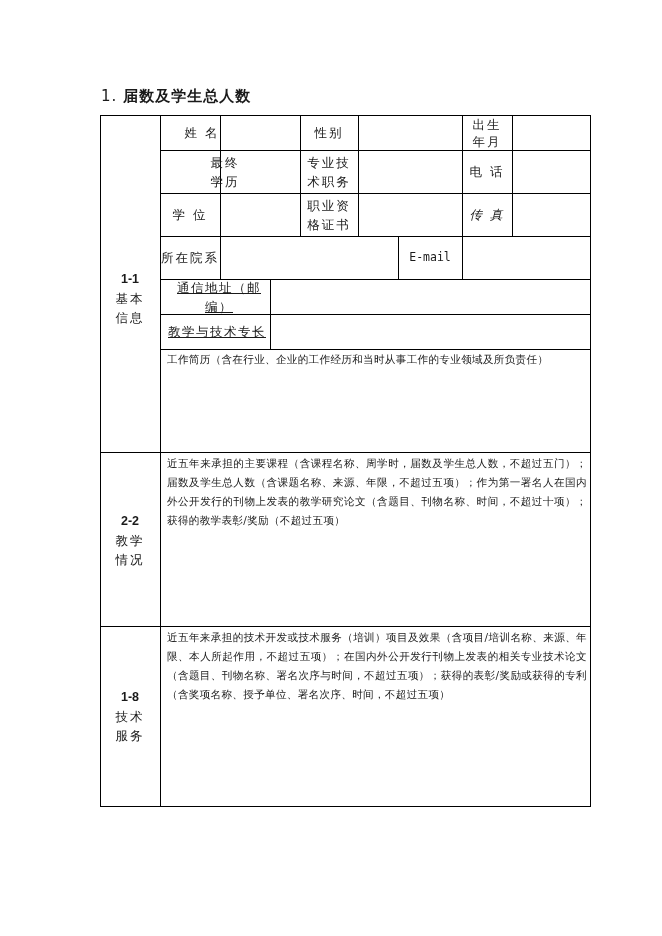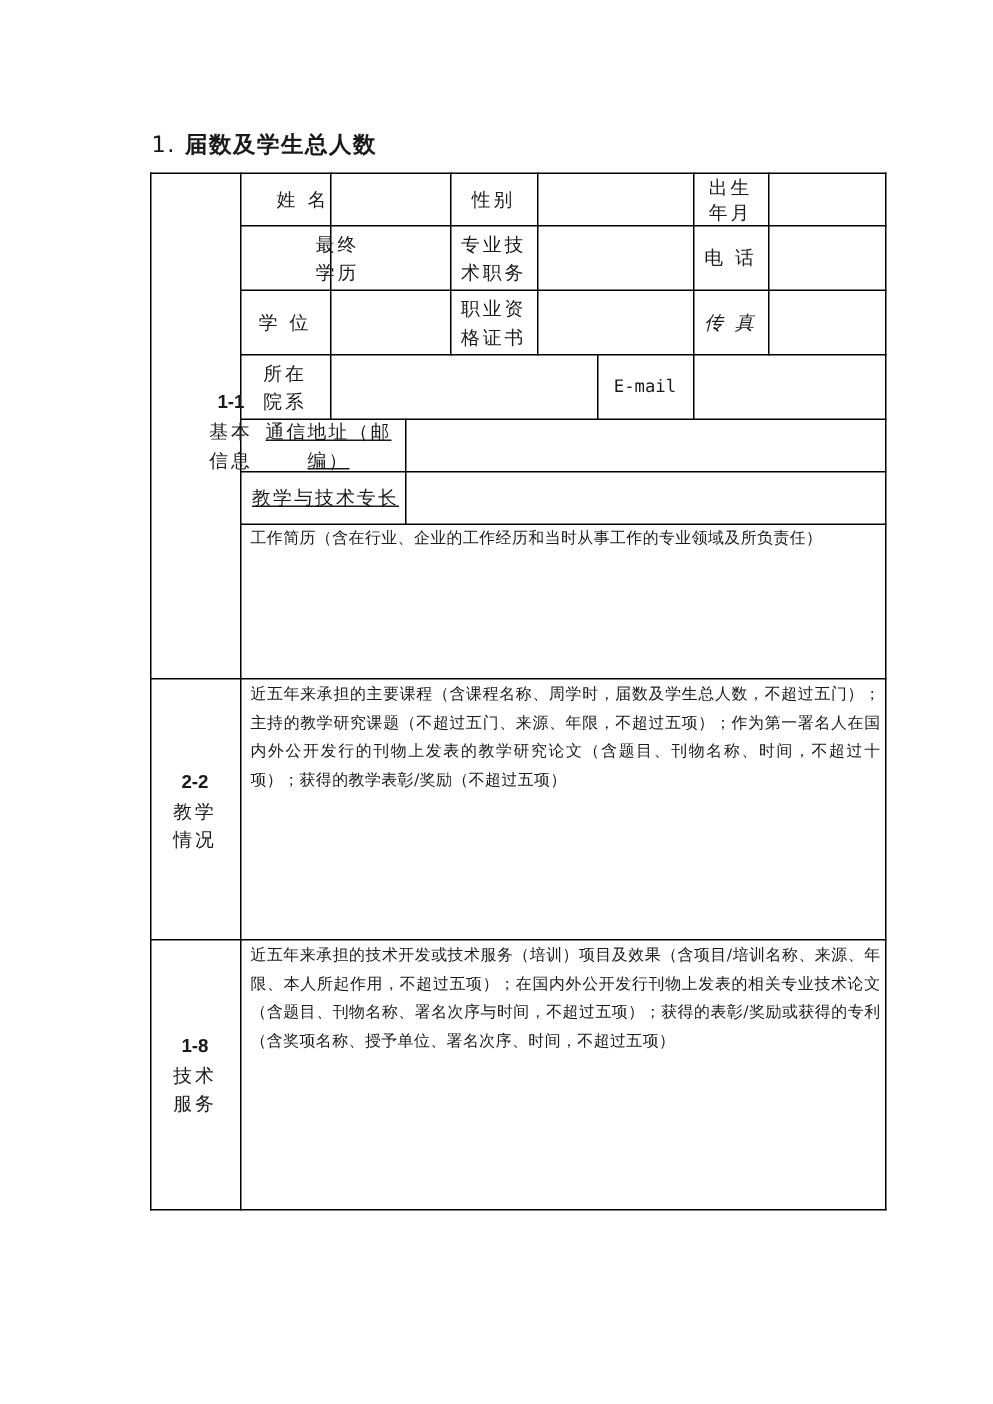--- a/index.html
+++ b/index.html
@@ -79,51 +79,51 @@
   <div class="cell" style="left:160px;top:193px;width:60px;height:43px;">学 位</div>
   <div class="blank" style="left:221px;top:194px;width:79px;height:42px;"></div>
   <div class="cell" style="left:300px;top:193px;width:58px;height:43px;flex-direction:column;">
     <span>职业资</span>
     <span>格证书</span>
   </div>
   <div class="blank" style="left:359px;top:194px;width:103px;height:42px;"></div>
   <div class="cell" style="left:462px;top:193px;width:50px;height:43px;font-style:italic;">传 真</div>
   <div class="blank" style="left:513px;top:194px;width:77px;height:42px;"></div>
 
-  <div class="cell" style="left:160px;top:236px;width:60px;height:43px;flex-direction:column;">
+  <div class="cell" style="left:160px;top:236px;width:60px;height:43px;">
     <span>所在</span>
     <span>院系</span>
   </div>
   <div class="blank" style="left:221px;top:237px;width:177px;height:42px;"></div>
   <div class="cell mono" style="left:398px;top:236px;width:64px;height:43px;">E-mail</div>
   <div class="blank" style="left:463px;top:237px;width:127px;height:42px;"></div>
 
   <div class="cell left" style="left:160px;top:279px;width:110px;height:35px;letter-spacing:1.5px;">通信地址（邮编）</div>
   <div class="blank" style="left:271px;top:280px;width:319px;height:34px;"></div>
 
   <div class="cell left" style="left:160px;top:314px;width:110px;height:35px;letter-spacing:1.5px;">教学与技术专长</div>
   <div class="blank" style="left:271px;top:315px;width:319px;height:34px;"></div>
 
   <div class="para" style="top:350px;">工作简历（含在行业、企业的工作经历和当时从事工作的专业领域及所负责任）</div>
   <div class="blank" style="left:161px;top:370px;width:429px;height:82px;"></div>
 
-  <div class="sec" style="top:259px;margin-left:24px;">
+  <div class="sec" style="top:270px;">
     <span class="code">1-1</span>
     <span class="lab">基本</span>
     <span class="lab">信息</span>
   </div>
   <div class="sec" style="top:512px;">
     <span class="code">2-2</span>
     <span class="lab">教学</span>
     <span class="lab">情况</span>
   </div>
   <div class="sec" style="top:688px;">
     <span class="code">1-8</span>
     <span class="lab">技术</span>
     <span class="lab">服务</span>
   </div>
 
-  <div class="para" style="top:454px;">近五年来承担的主要课程（含课程名称、周学时，届数及学生总人数，不超过五门）；主持的教学研究课题（不超过五门、来源、年限，不超过五项）；作为第一署名人在国内外公开发行的刊物上发表的教学研究论文（含题目、刊物名称、时间，不超过十项）；获得的教学表彰/奖励（不超过五项）</div>
+  <div class="para" style="top:454px;">近五年来承担的主要课程（含课程名称、周学时，届数及学生总人数，不超过五门）；届数及学生总人数（含课题名称、来源、年限，不超过五项）；作为第一署名人在国内外公开发行的刊物上发表的教学研究论文（含题目、刊物名称、时间，不超过十项）；获得的教学表彰/奖励（不超过五项）</div>
   <div class="blank" style="left:161px;top:530px;width:429px;height:96px;"></div>
 
   <div class="para" style="top:628px;">近五年来承担的技术开发或技术服务（培训）项目及效果（含项目/培训名称、来源、年限、本人所起作用，不超过五项）；在国内外公开发行刊物上发表的相关专业技术论文（含题目、刊物名称、署名次序与时间，不超过五项）；获得的表彰/奖励或获得的专利（含奖项名称、授予单位、署名次序、时间，不超过五项）</div>
   <div class="blank" style="left:161px;top:705px;width:429px;height:101px;"></div>
 </div>
 
 </body></html>

